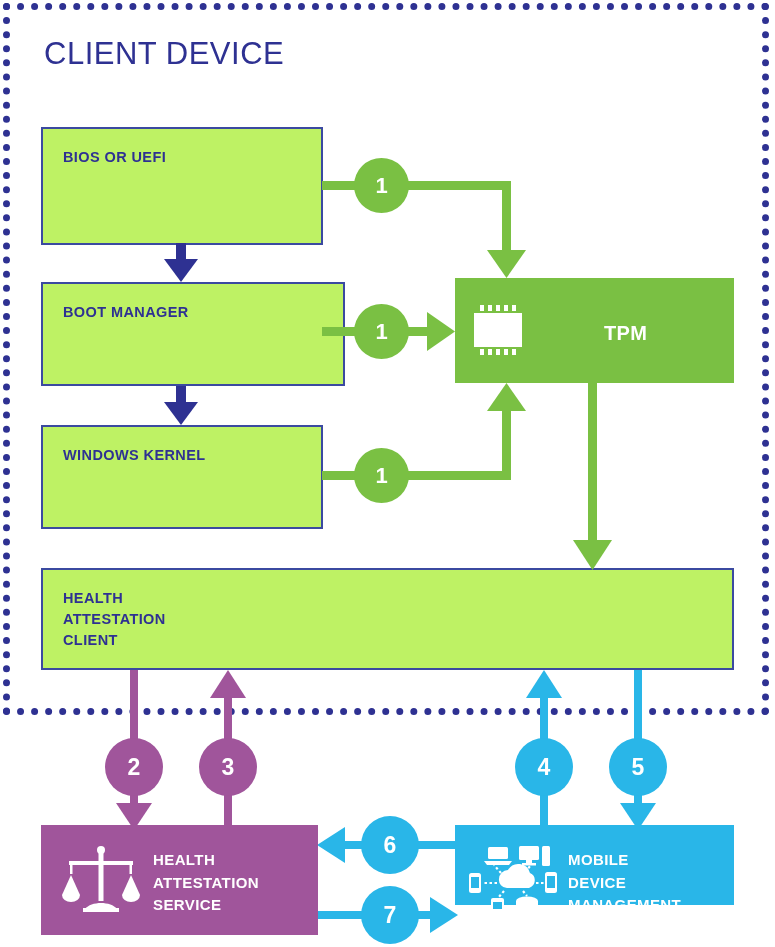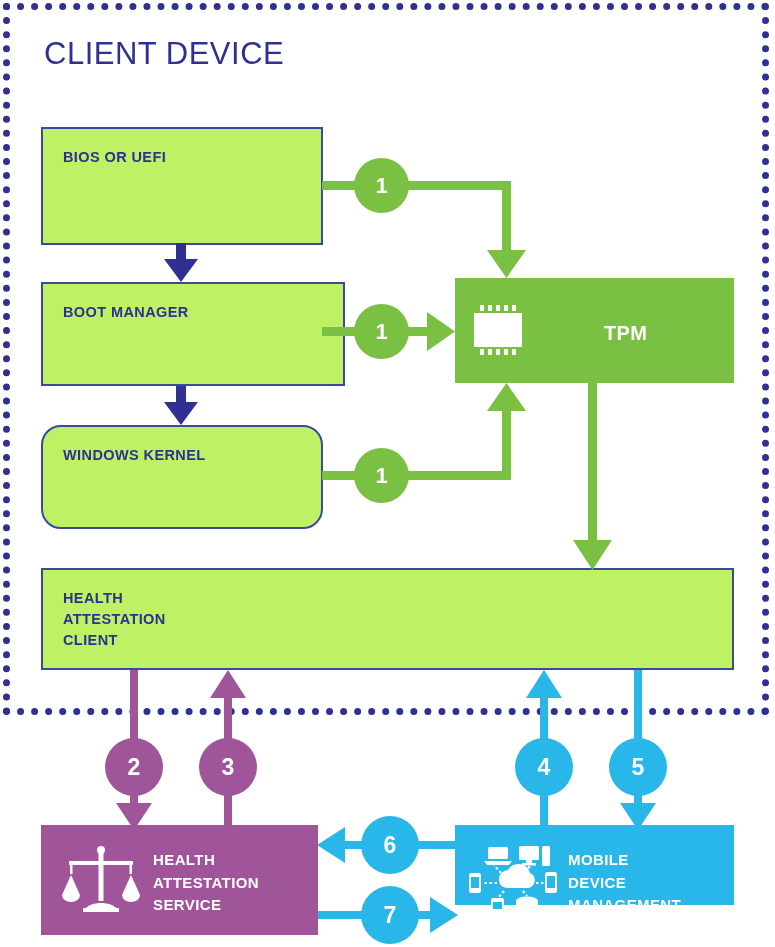--- a/index.html
+++ b/index.html
@@ -187,21 +187,21 @@
   </svg>
 
   <div class="obox" style="left:41px; top:127px; width:282px; height:118px;">
     <span class="obox-label">BIOS OR UEFI</span>
   </div>
 
   <div class="obox" style="left:41px; top:282px; width:304px; height:104px;">
     <span class="obox-label">BOOT MANAGER</span>
   </div>
 
-  <div class="obox" style="left:41px; top:425px; width:282px; height:104px;border-radius:20px;">
+  <div class="obox" style="left:41px; top:425px; width:282px; height:104px;">
     <span class="obox-label">WINDOWS KERNEL</span>
   </div>
 
   <div class="obox" style="left:41px; top:568px; width:693px; height:102px;">
     <span class="obox-label" style="top:18px;">HEALTH
 ATTESTATION
 CLIENT</span>
   </div>
 
   <div class="fbox" style="left:455px; top:278px; width:279px; height:105px; background:#7AC043; z-index:3;">

